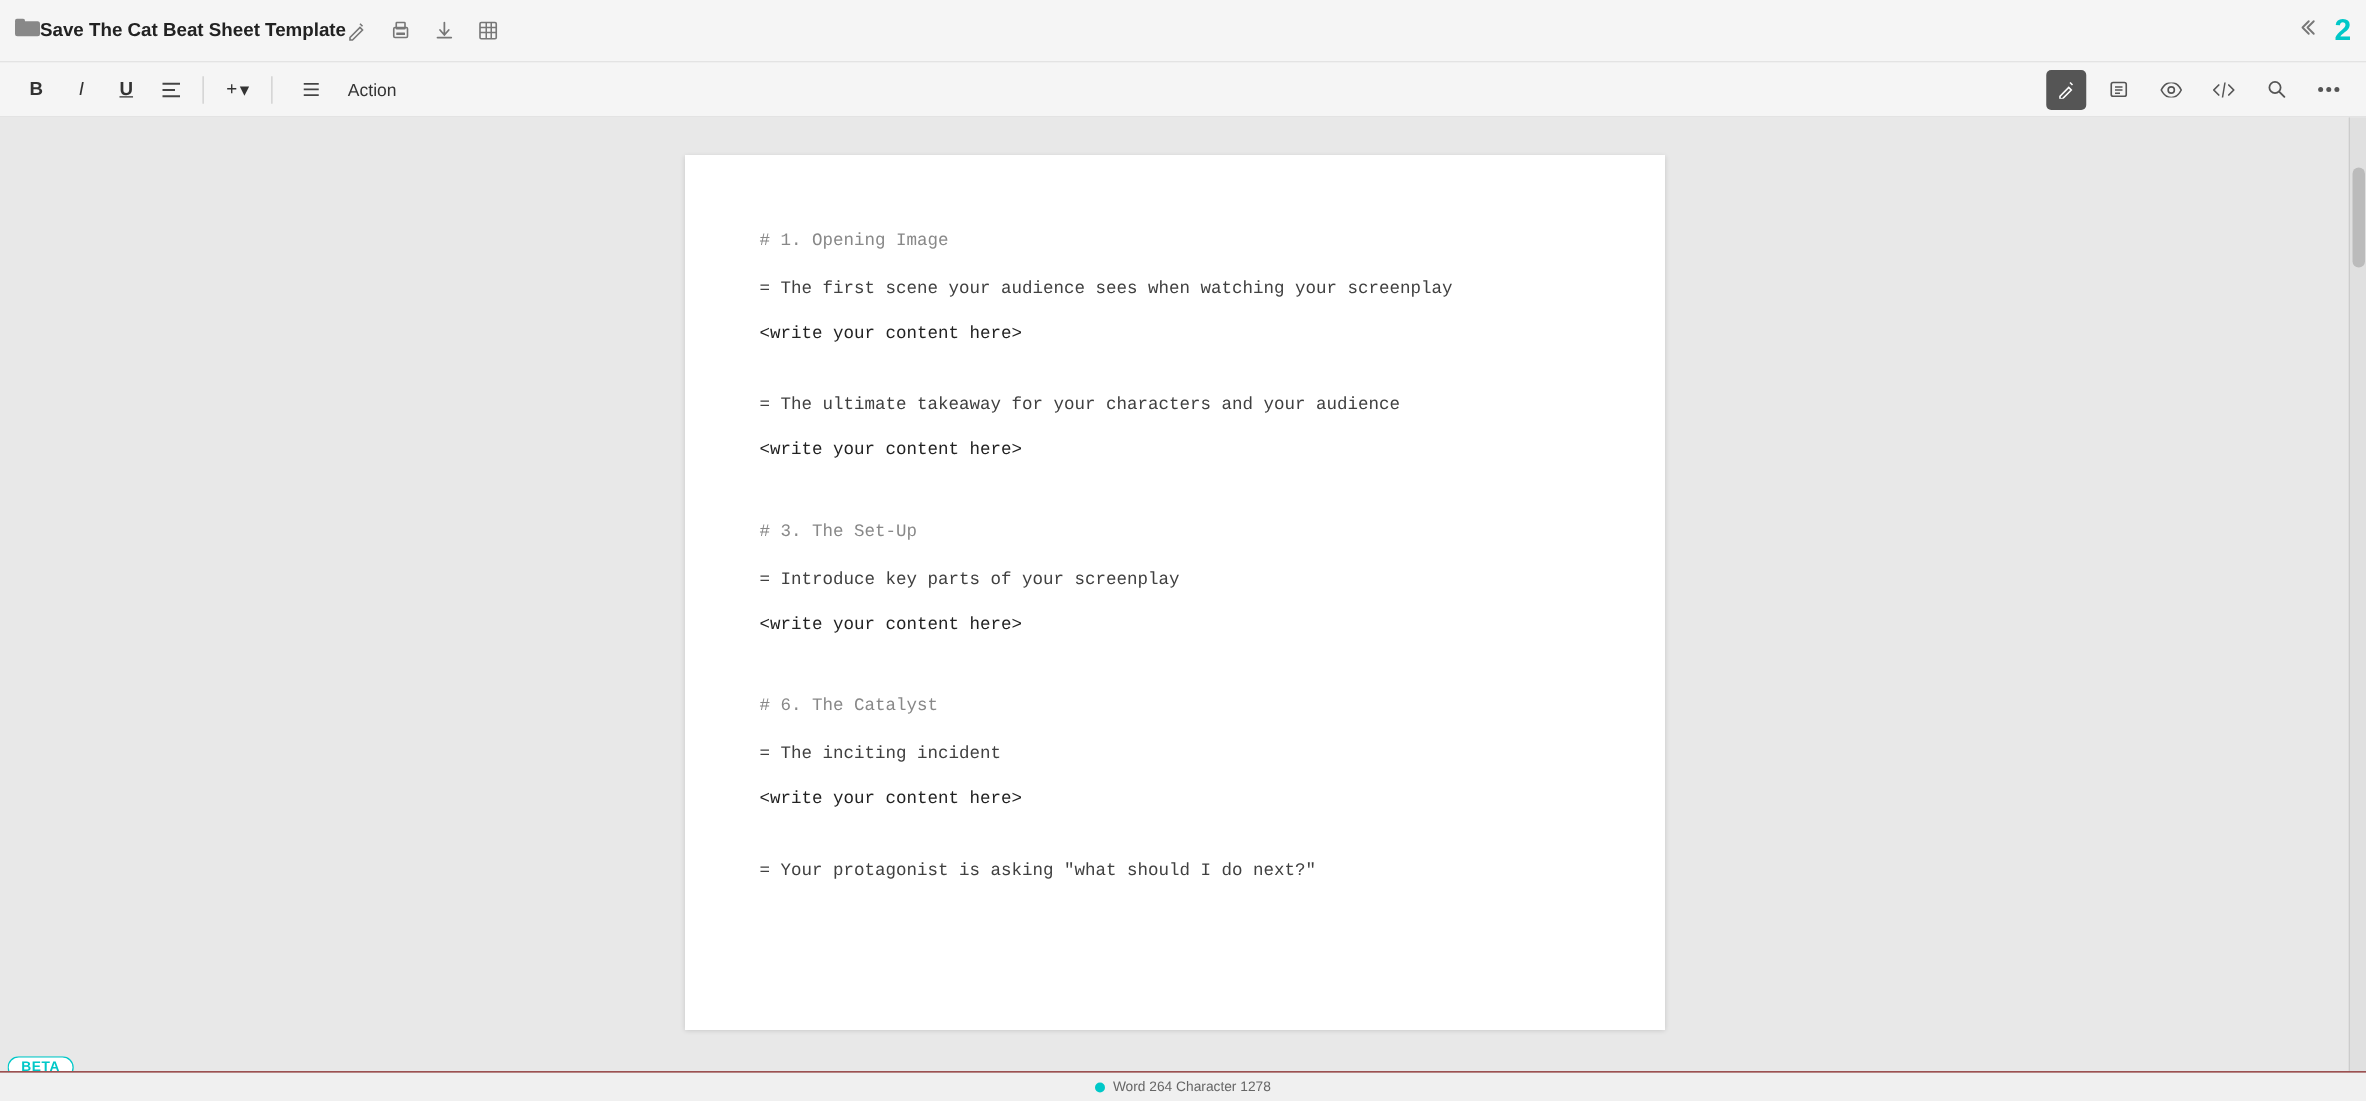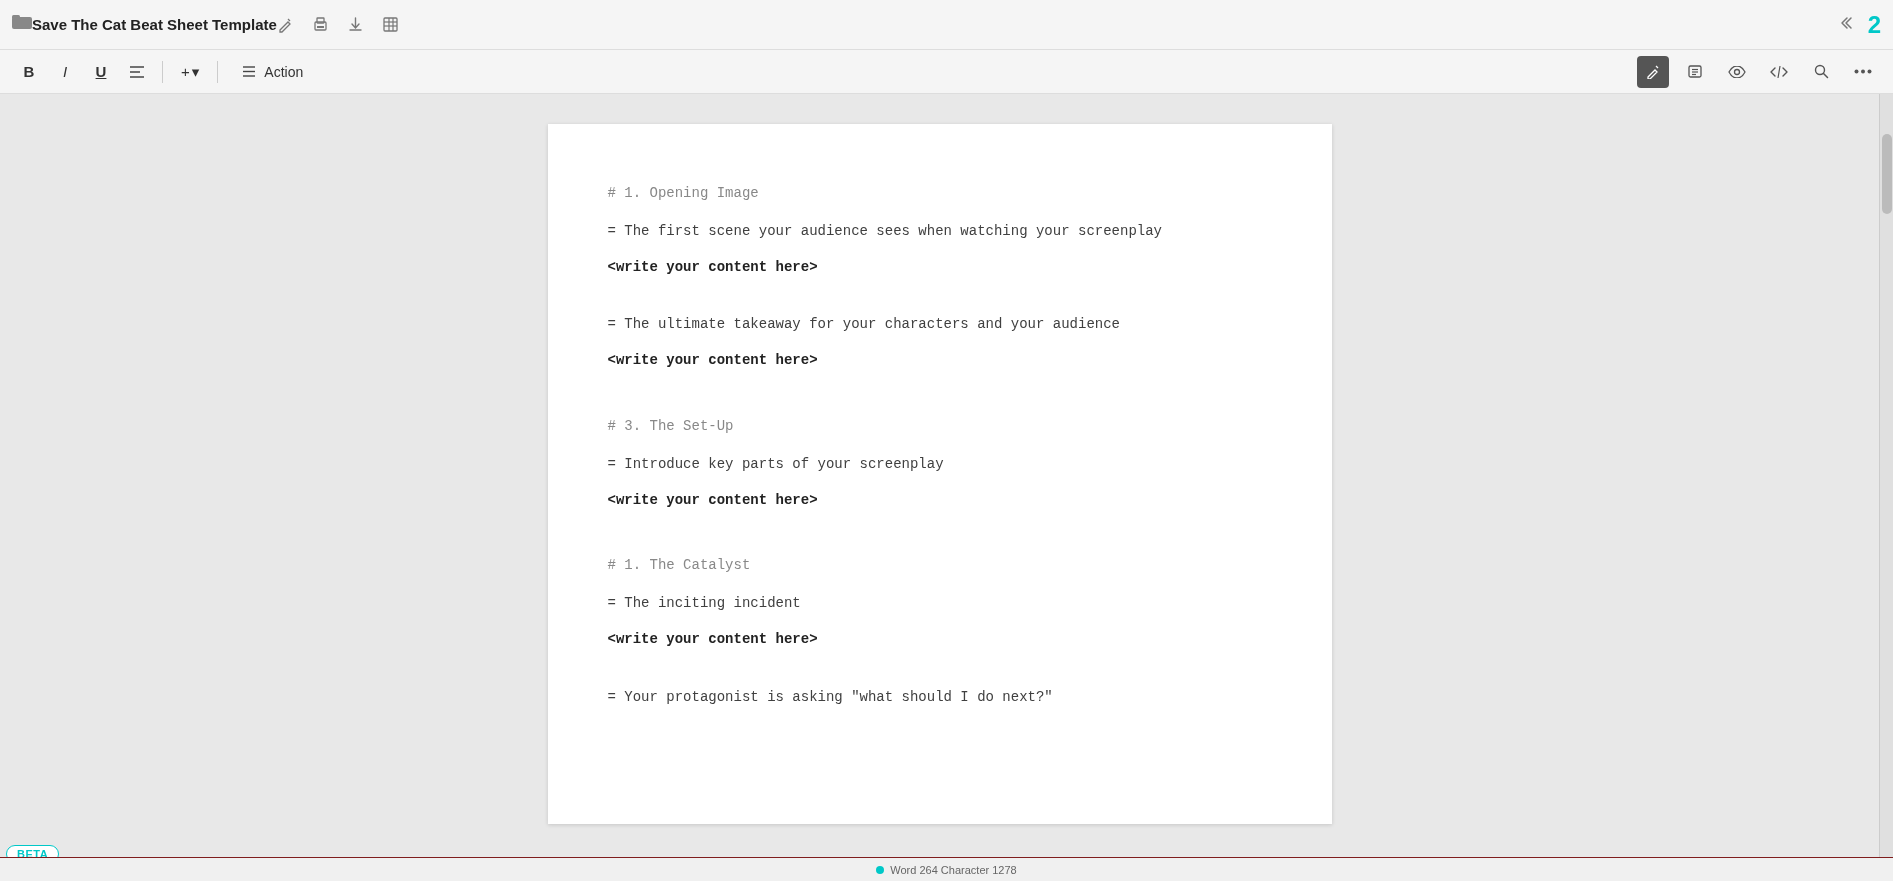--- a/index.html
+++ b/index.html
@@ -100,21 +100,21 @@
       background: transparent;
       cursor: pointer;
       border-radius: 4px;
       font-size: 15px;
       color: #333;
       font-weight: 500;
     }
     .toolbar-action {
       display: flex;
       align-items: center;
-      gap: 8px;
+      gap: 22px;
       padding: 4px 10px;
       border: none;
       background: transparent;
       cursor: pointer;
       border-radius: 4px;
       font-size: 14px;
       color: #333;
       margin-left: 4px;
     }
     .toolbar-right {
@@ -180,21 +180,21 @@
     .line-equal {
       color: #404040;
       margin-bottom: 4px;
     }
     .line-bold {
       font-weight: 700;
       color: #222;
       margin-bottom: 8px;
     }
     .line-bold span {
-      font-weight: 700;
+      font-weight: 400;
     }
 
     
     .editor-container::-webkit-scrollbar { width: 8px; }
     .editor-container::-webkit-scrollbar-track { background: #ddd; }
     .editor-container::-webkit-scrollbar-thumb { background: #bbb; border-radius: 4px; }
 
     
     .beta-badge {
       position: fixed;
@@ -412,21 +412,21 @@
           <span>= Introduce key parts of your screenplay</span>
         </div>
         <div style="height:8px"></div>
         <div class="line-bold">
           <span>&lt;write your content here&gt;</span>
         </div>
 
         <div style="height:16px"></div>
 
         <div class="line-heading">
-          <span># 1. The Catalyst</span>
+          <span># 6. The Catalyst</span>
         </div>
         <div style="height:10px"></div>
         <div class="line-equal">
           <span>= The inciting incident</span>
         </div>
         <div style="height:8px"></div>
         <div class="line-bold">
           <span>&lt;write your content here&gt;</span>
         </div>
 

